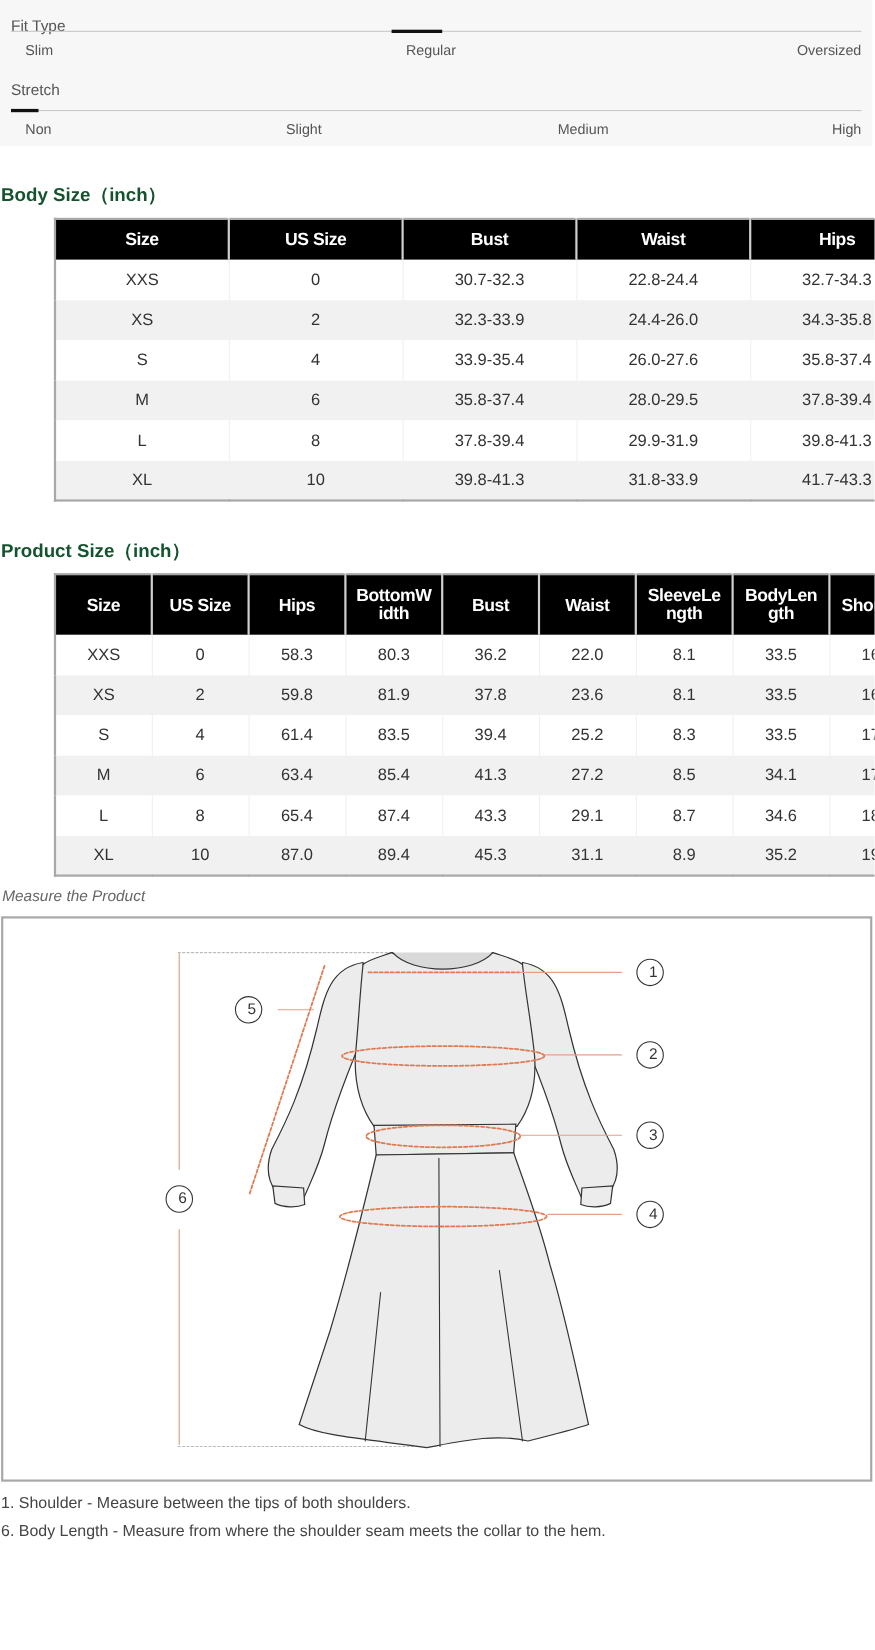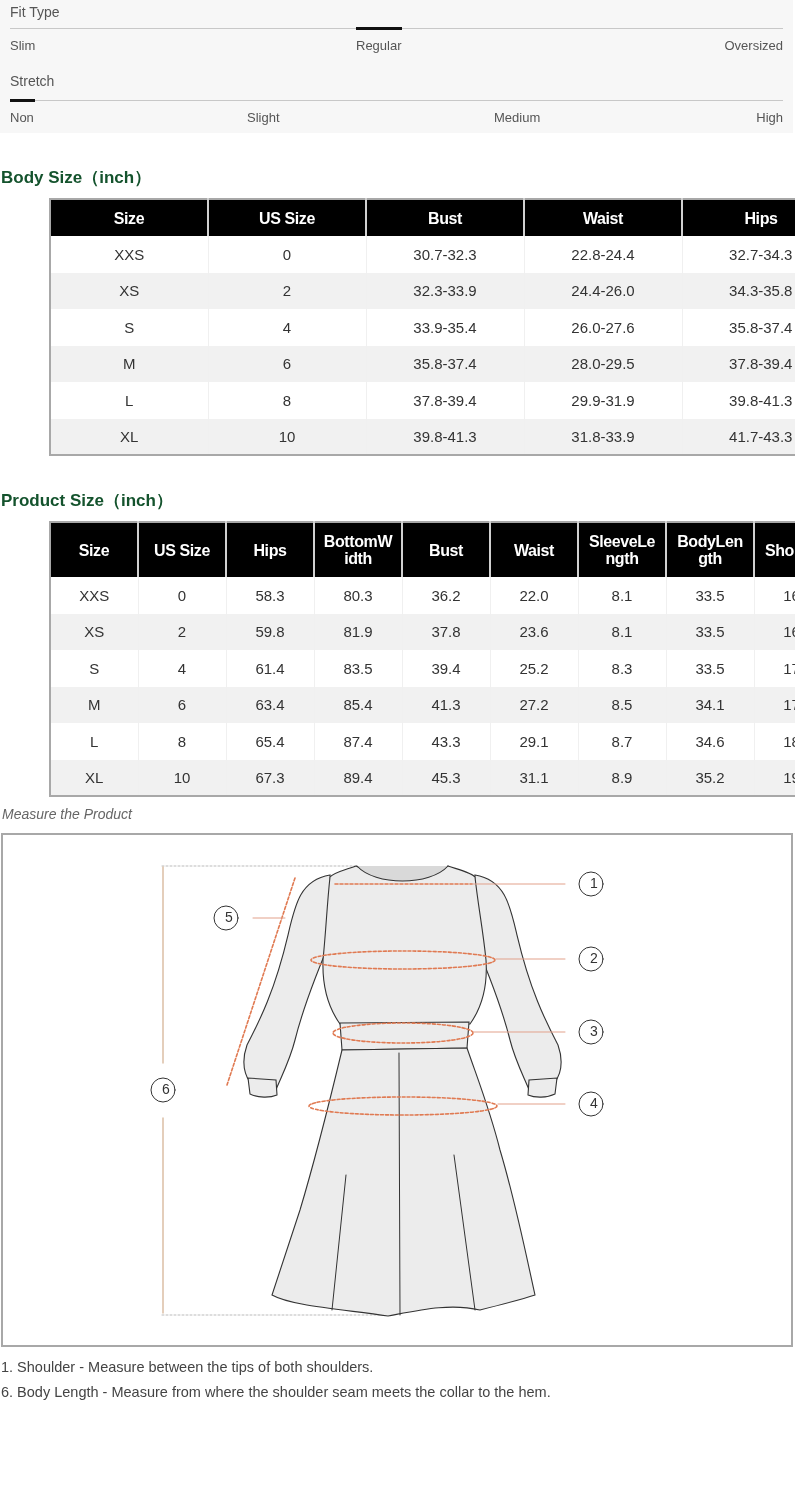--- a/index.html
+++ b/index.html
@@ -4,21 +4,21 @@
 <style>
   * { box-sizing: border-box; margin: 0; padding: 0; }
   html, body { width: 795px; height: 1500px; background: #ffffff; overflow: hidden; }
   body { font-family: "Liberation Sans", "DejaVu Sans", sans-serif; color: #333; position: relative; }
 
   
   .fit-panel { position: absolute; left: 0; top: 0; width: 793px; height: 133px; background: #f7f7f7; }
   .fit-label { position: absolute; left: 10px; font-size: 14px; color: #555; font-weight: 300; }
   .fit-track { position: absolute; left: 10px; right: 10px; height: 1px; background: #c8c8c8; }
   .fit-marker { position: absolute; height: 3px; background: #111; }
-  .fit-tick { position: absolute; font-size: 13px; color: #555; }
+  .fit-tick { position: absolute; font-size: 13px; color: #555; margin-left: 13px; }
 
   
   .sec-title { position: absolute; left: 1px; font-size: 17px; font-weight: bold; color: #14532d; }
 
   
   table.size { position: absolute; left: 1px; border-collapse: collapse; border: 2px solid #a8a8a8; table-layout: fixed; margin-left: 48px; }
   table.size th { background: #000; color: #fff; font-weight: bold; font-size: 16px; letter-spacing: -0.4px; text-align: center; border-right: 2px solid #d0d0d0; line-height: 17px; }
   table.size th:last-child { border-right: none; }
   table.size td { text-align: center; font-size: 15px; color: #333; border-right: 1px solid #f0f0f0; }
   table.size td:last-child { border-right: none; }
@@ -29,21 +29,21 @@
   .diagram-box { position: absolute; left: 1px; top: 833px; width: 792px; height: 514px; border: 2px solid #a8a8a8; background: #fff; }
   .diagram-box svg { position: absolute; left: 0; top: 0; }
 
   .notes { position: absolute; left: 1px; top: 1357px; }
   .note { font-size: 14.5px; color: #444; height: 24.5px; line-height: 20px; white-space: nowrap; }
 </style>
 </head>
 <body>
 
 <div class="fit-panel">
-  <span class="fit-label" style="top:4px;">Fit Type</span>
+  <span class="fit-label" style="top:15px;">Fit Type</span>
   <div class="fit-track" style="top:28px;"></div>
   <div class="fit-marker" style="left:356px; top:27px; width:46px;"></div>
   <span class="fit-tick" style="left:10px; top:38px;">Slim</span>
   <span class="fit-tick" style="left:356px; top:38px;">Regular</span>
   <span class="fit-tick" style="right:10px; top:38px;">Oversized</span>
 
   <span class="fit-label" style="top:73px;">Stretch</span>
   <div class="fit-track" style="top:100px;"></div>
   <div class="fit-marker" style="left:10px; top:99px; width:25px;"></div>
   <span class="fit-tick" style="left:10px; top:110px;">Non</span>
@@ -194,21 +194,21 @@
       <td>87.4</td>
       <td>43.3</td>
       <td>29.1</td>
       <td>8.7</td>
       <td>34.6</td>
       <td>18.5</td>
     </tr>
     <tr class="alt" style="height:36.5px;">
       <td>XL</td>
       <td>10</td>
-      <td>67.3</td>
+      <td>87.0</td>
       <td>89.4</td>
       <td>45.3</td>
       <td>31.1</td>
       <td>8.9</td>
       <td>35.2</td>
       <td>19.1</td>
     </tr>
   </tbody>
 </table>
 

